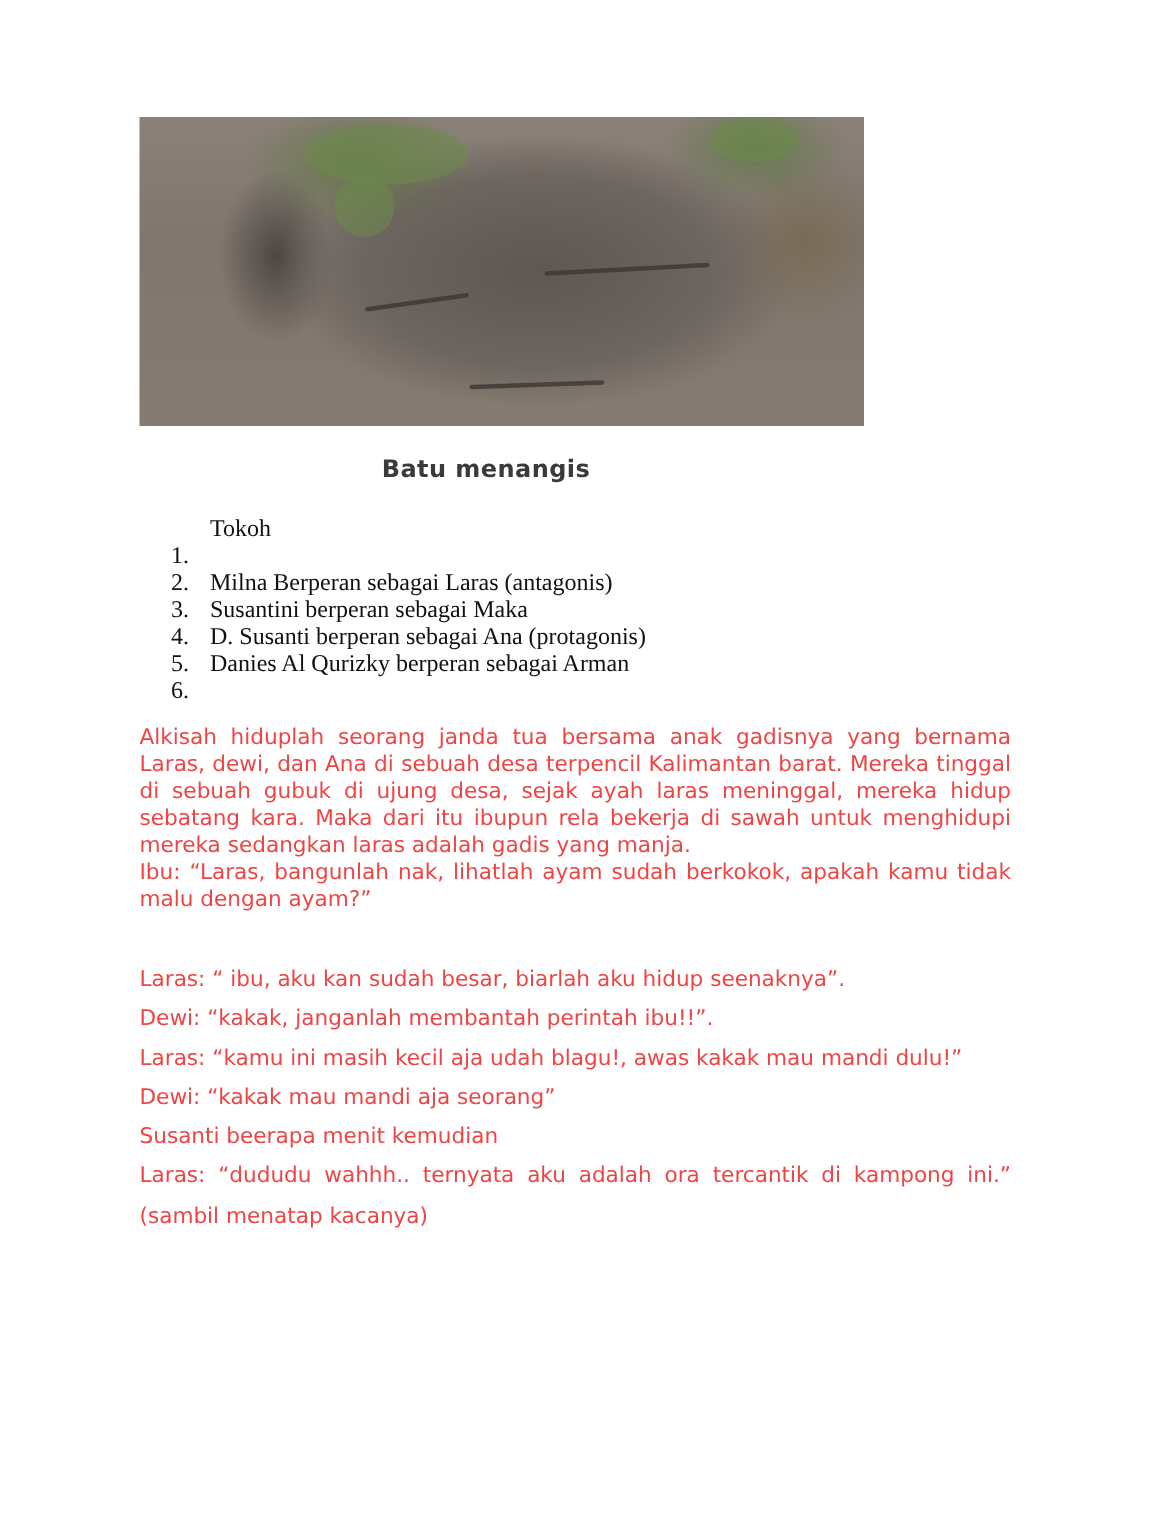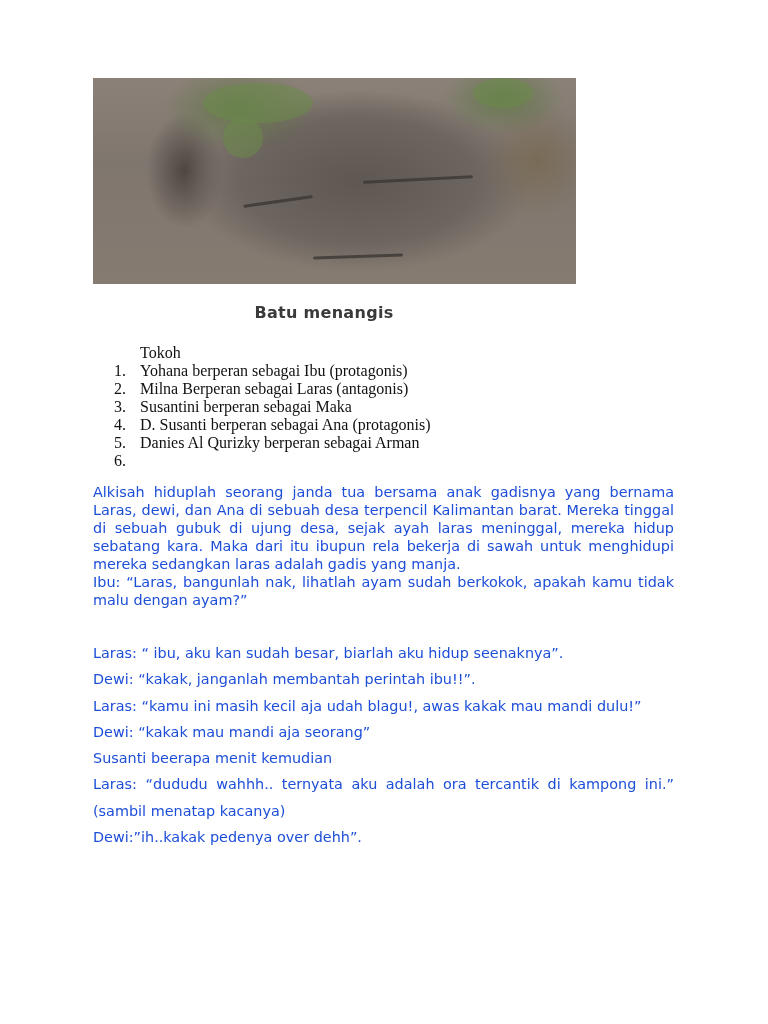--- a/index.html
+++ b/index.html
@@ -77,21 +77,21 @@
     .cast .num {
       width: 26px;
       flex: none;
     }
     .story {
       position: absolute;
       left: 93px;
       width: 581px;
       font-family: "DejaVu Sans", sans-serif;
       font-size: 14.4px;
-      color: #1d4ed8;
+      color: #ef4444;
     }
     .story p {
       margin: 0;
       text-align: justify;
       text-align-last: left;
     }
     .narr {
       top: 483px;
       line-height: 18px;
     }
@@ -112,21 +112,20 @@
   <div class="crack" style="left:220px;top:177px;width:90px;transform:rotate(-2deg);"></div>
 </div>
 
 <div class="title">Batu menangis</div>
 
 <div class="cast">
   <div class="cast-heading">Tokoh</div>
   <ol>
     <li>
         <span class="num">1.</span>
-        <span>Yohana berperan sebagai Ibu (protagonis)</span>
       </li>
     <li>
         <span class="num">2.</span>
         <span>Milna Berperan sebagai Laras (antagonis)</span>
       </li>
     <li>
         <span class="num">3.</span>
         <span>Susantini berperan sebagai Maka</span>
       </li>
     <li>
@@ -148,14 +147,13 @@
   <p>Ibu: “Laras, bangunlah nak, lihatlah ayam sudah berkokok, apakah kamu tidak malu dengan ayam?”</p>
 </div>
 
 <div class="story dialog">
   <p>Laras: “ ibu, aku kan sudah besar, biarlah aku hidup seenaknya”.</p>
   <p>Dewi: “kakak, janganlah membantah perintah ibu!!”.</p>
   <p>Laras: “kamu ini masih kecil aja udah blagu!, awas  kakak mau mandi dulu!”</p>
   <p>Dewi: “kakak mau mandi aja seorang”</p>
   <p>Susanti beerapa menit kemudian</p>
   <p>Laras: “dududu wahhh.. ternyata aku adalah ora tercantik di kampong ini.” (sambil menatap kacanya)</p>
-  <p>Dewi:”ih..kakak pedenya over dehh”.</p>
 </div>
 
 </body></html>

